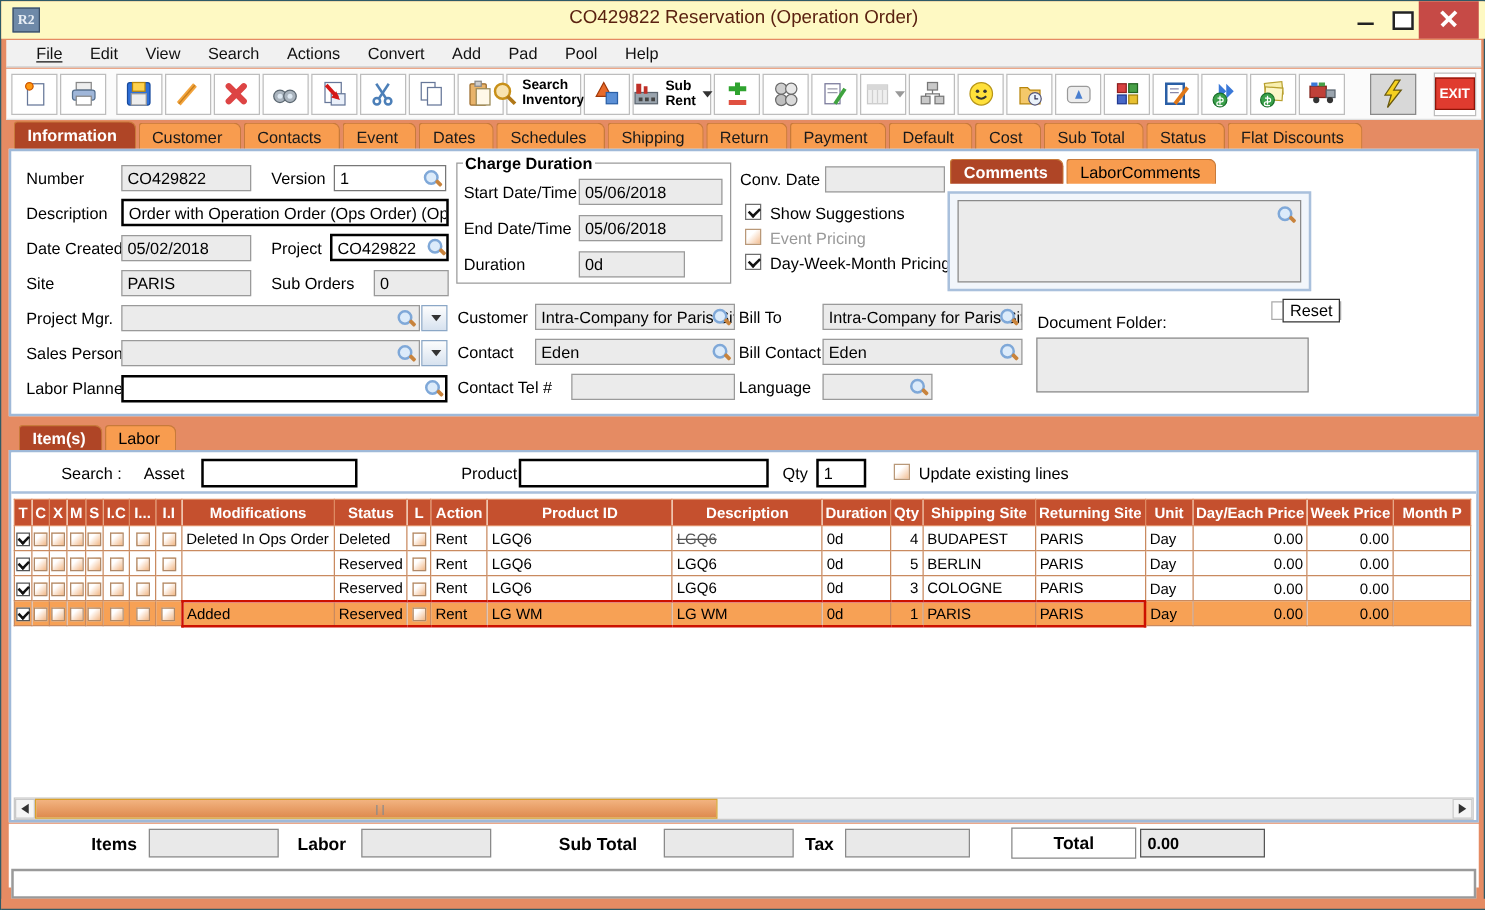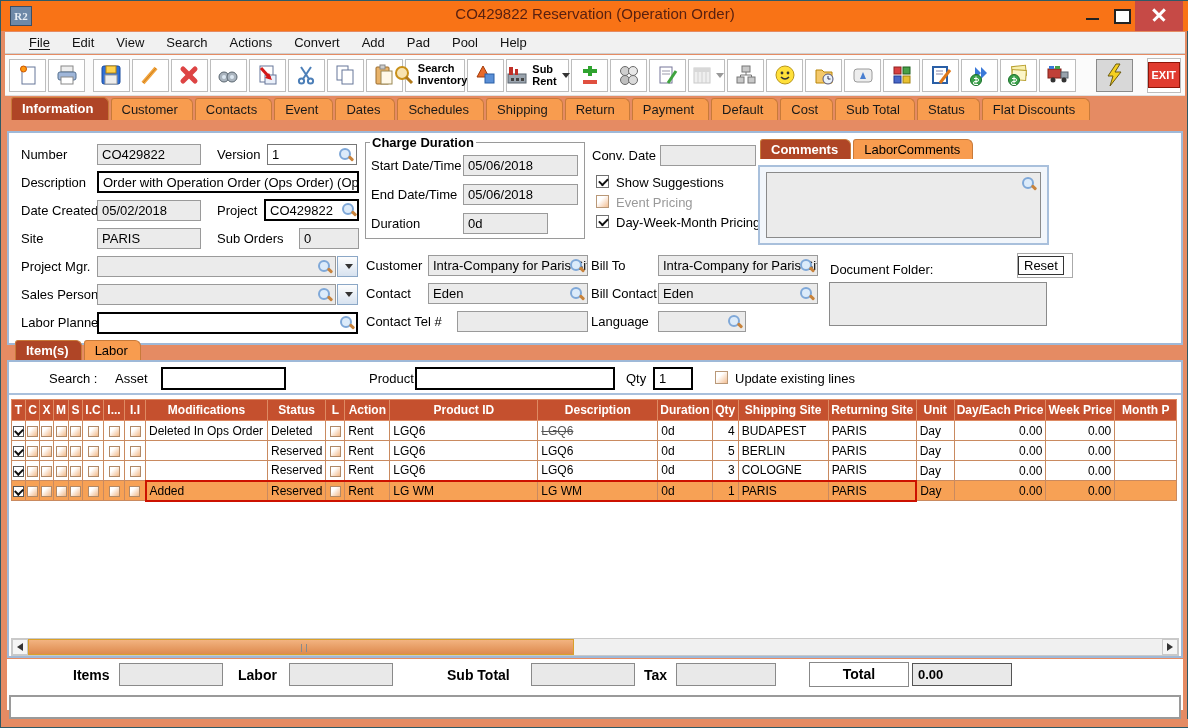--- a/index.html
+++ b/index.html
@@ -1,20 +1,20 @@
 <!DOCTYPE html>
 <html><head>
 <meta charset="utf-8">
 <style>
   * { margin:0; padding:0; box-sizing:border-box; }
   html,body { width:1188px; height:728px; overflow:hidden; font-family:"Liberation Sans",sans-serif; }
   #win { position:relative; width:1188px; height:728px; background:#E58B63; border:1px solid #2E5A66; }
 
   
-  #titlebar { position:absolute; left:0; top:0; width:1188px; height:30px; background:#f97316; }
+  #titlebar { position:absolute; left:0; top:0; width:1188px; height:30px; background:#fef9c3; }
   #appbadge { position:absolute; left:9px; top:5px; width:22px; height:20px; background:#6E89A8; border:1px solid #3A4E66; color:#E8EEF5; font:bold 11px "Liberation Serif",serif; text-align:center; line-height:19px; }
   #title { position:absolute; left:0; right:0; top:4px; text-align:center; font:15px "Liberation Sans",sans-serif; color:#5A2110; }
   .wbtn { position:absolute; top:0; height:30px; cursor:default; }
   #btn-min { left:1078px; width:28px; }
   #btn-min::after{ content:""; position:absolute; left:7px; top:17px; width:13px; height:2px; background:#222; }
   #btn-max { left:1106px; width:28px; }
   #btn-max::after{ content:""; position:absolute; left:7px; top:8px; width:13px; height:11px; border:2px solid #222; background:#fff; }
   #btn-close { left:1134px; width:48px; background:#C64A46; }
   #btn-close::before,#btn-close::after{ content:""; position:absolute; left:16px; top:7px; width:16px; height:2.5px; background:#fff; }
   #btn-close::before{ transform:rotate(45deg) translate(4px,4px);}
@@ -38,21 +38,21 @@
   .spacer { flex:1; }
 
   
   .tabrow { position:absolute; display:flex; align-items:flex-end; }
   #main-tabs { left:10px; top:96px; height:23px; }
   .tab { background:#F89C4F; border:1px solid #C87A3A; border-bottom:none; border-radius:3px 6px 0 0; padding:3px 14px 4px 10px; font:13px "Liberation Sans",sans-serif; color:#1A1A1A; margin-right:2px; height:22px; }
   .tab.active { background:#AF4526; color:#fff; font-weight:bold; height:23px; }
 
   
   .panel { position:absolute; background:#fff; border:2px solid #9FB9D8; }
-  #info-panel { left:6px; top:118px; width:1176px; height:214px;margin-top:12px; }
+  #info-panel { left:6px; top:118px; width:1176px; height:214px; }
   #items-panel { left:6px; top:359px; width:1176px; height:298px; }
 
   .lbl { position:absolute; font:13px "Liberation Sans",sans-serif; color:#000; white-space:nowrap; }
   .fld { position:absolute; height:21px; background:#EBEBEB; border:1px solid #9A9A9A; font:13px "Liberation Sans",sans-serif; padding:2px 4px; overflow:hidden; white-space:nowrap; }
   .fld.wht { background:#fff; border:2px solid #000; }
   .fld.thin { border:1px solid #777; background:#fff; }
   .mag { position:absolute; width:14px; height:14px; }
   .mag::before { content:""; position:absolute; left:0; top:0; width:8px; height:8px; border:2px solid #7FA8D8; border-radius:50%; background:#DCEBFA; }
   .mag::after { content:""; position:absolute; left:9px; top:9px; width:6px; height:3px; background:#C8833C; border-radius:1px; transform:rotate(45deg); }
   .fld .mag { right:3px; top:3px; }
@@ -62,21 +62,21 @@
   .cb.warm { background:linear-gradient(135deg,#FFFFFF 35%,#F3BE92); border:1px solid #B99878; }
   fieldset#charge-dur { position:absolute; left:356px; top:2px; width:220px; height:104px; border:1px solid #9A9A9A; }
   fieldset#charge-dur legend { font:bold 13px "Liberation Sans",sans-serif; margin-left:4px; padding:0 2px; }
 
   
   .subtab { background:#F89C4F; border:1px solid #C87A3A; border-bottom:none; border-radius:3px 6px 0 0; padding:2px 12px 5px 10px; font:13px "Liberation Sans",sans-serif; margin-right:2px; height:20px; }
   .subtab.active { background:#AF4526; color:#fff; font-weight:bold; }
   #comments-box { position:absolute; left:749px; top:32px; width:291px; height:80px; border:2px solid #A9C0DC; background:#F2F6FB; }
   #comments-area { position:absolute; left:6px; top:5px; right:6px; bottom:5px; background:#EBEBEB; border:1px solid #8A8A8A; }
   #docfolder-box { position:absolute; left:820px; top:149px; width:218px; height:44px; background:#EBEBEB; border:1px solid #8A8A8A; }
-  #reset-wrap { position:absolute; left:1008px; top:120px; width:56px; height:25px; border:1px solid #AAA; background:#fff; display:flex; align-items:center; justify-content:flex-start; }
+  #reset-wrap { position:absolute; left:1008px; top:120px; width:56px; height:15px; border:1px solid #AAA; background:#fff; display:flex; align-items:center; justify-content:flex-end; }
   #reset-btn { border:1px solid #333; background:#fff; font:13px "Liberation Sans",sans-serif; padding:1px 5px; }
 
   
   #items-tabs { left:14px; top:337px; height:22px; }
   #search-row { position:absolute; left:0; top:0; width:1172px; height:33px; border-bottom:2px solid #A9C0DC; background:#fff; }
 
   
   #grid { position:absolute; left:2px; top:37px; border-collapse:collapse; table-layout:fixed; }
   #grid th { background:#C5502E; color:#fff; font:bold 12px "Liberation Sans",sans-serif; border:1px solid #E0foo; border:1px solid #DE8A63; height:21px; padding:0 2px; overflow:hidden; white-space:nowrap; }
   #grid td { border:1px solid #C98A60; font:12px "Liberation Sans",sans-serif; height:20px; padding:1px 3px; overflow:hidden; white-space:nowrap; background:#fff; }

